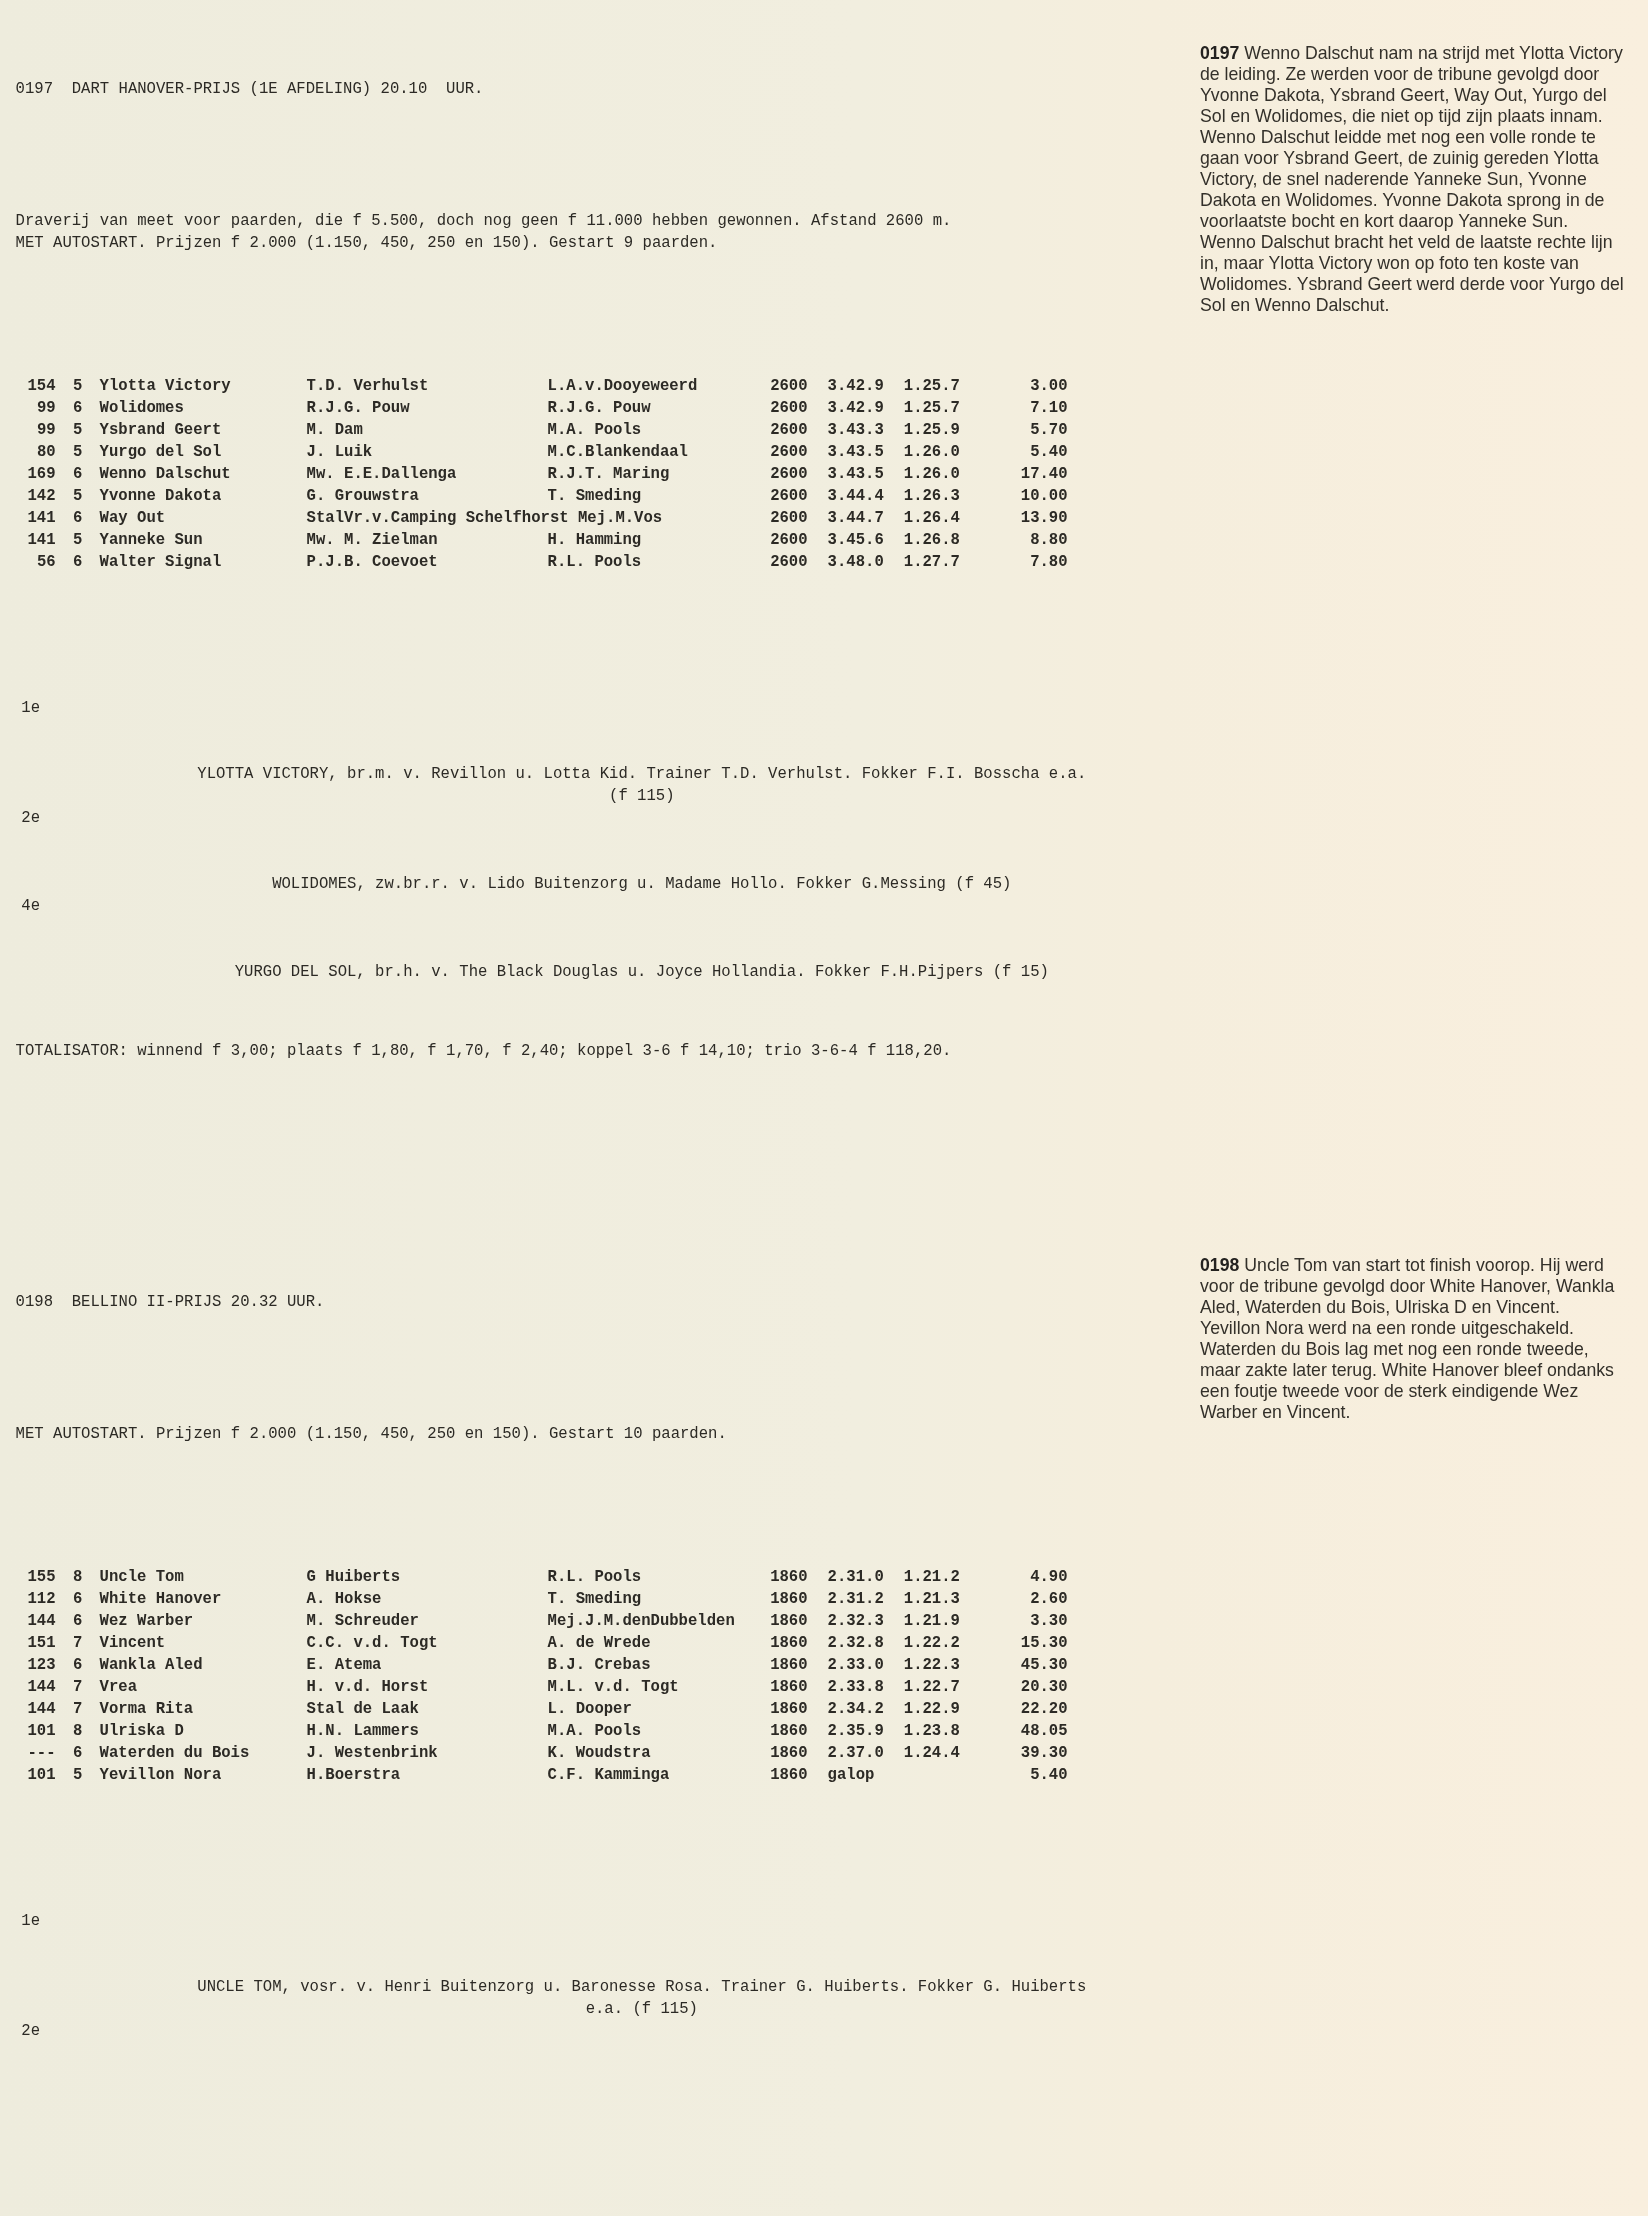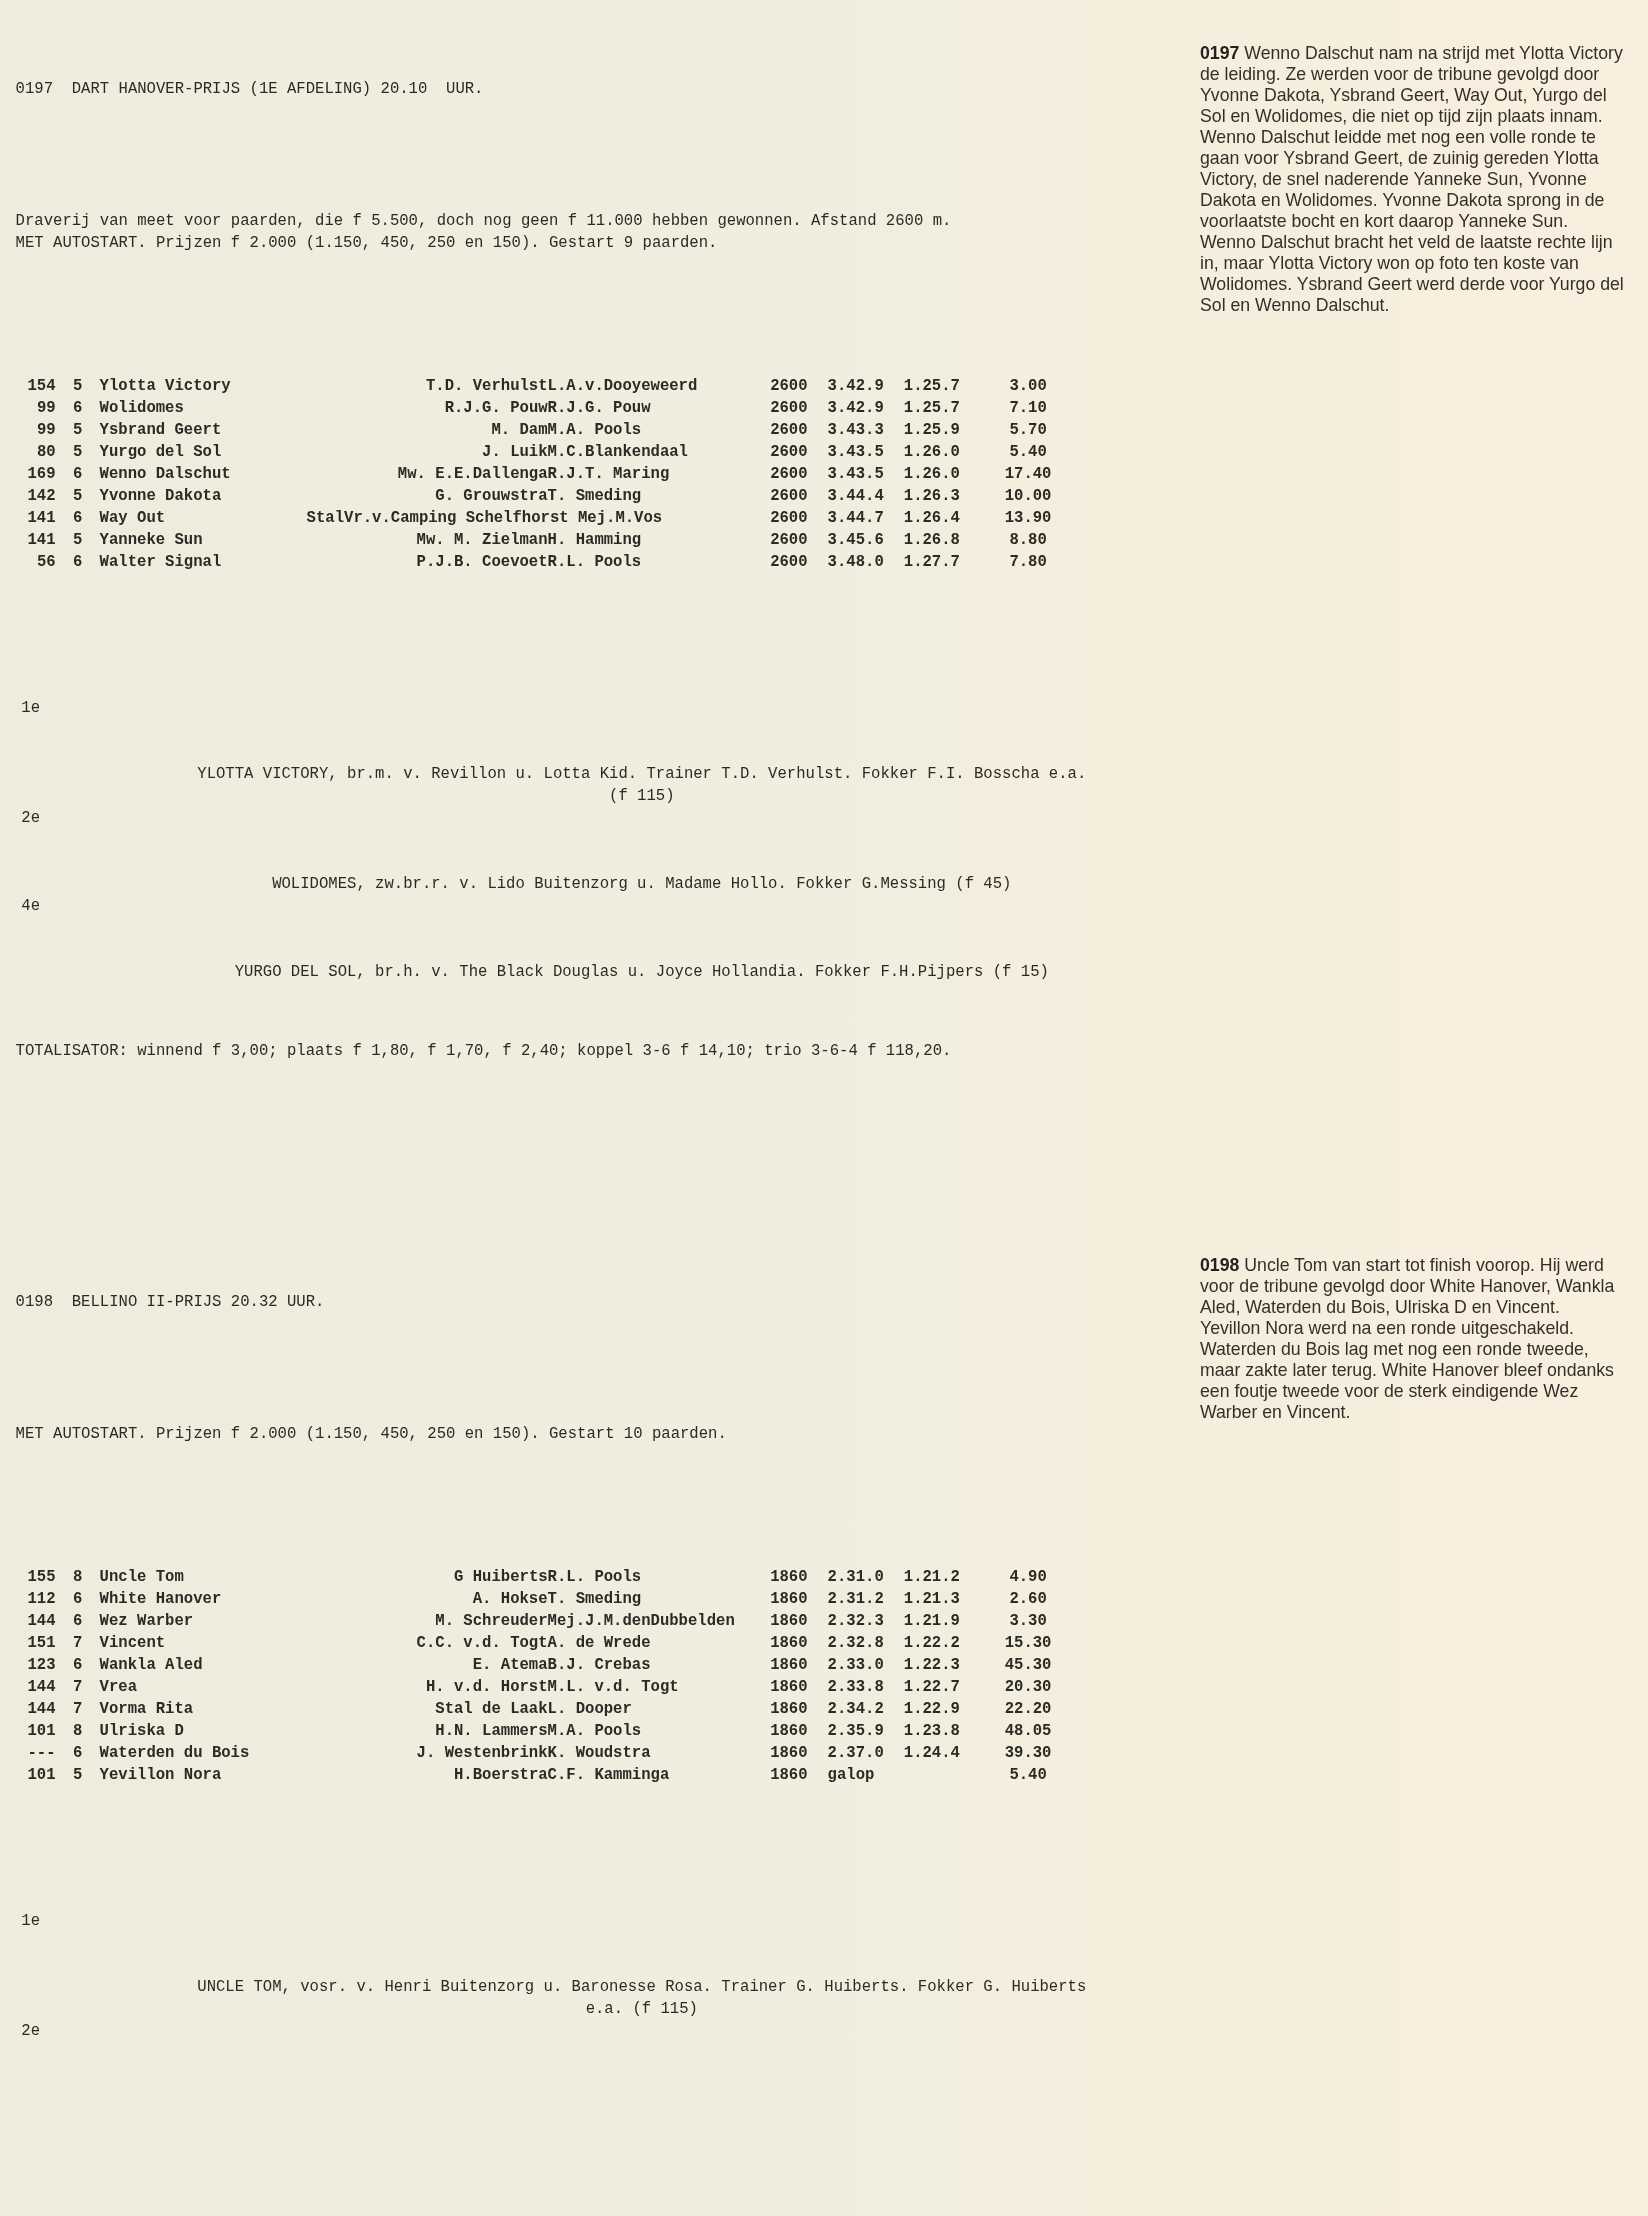--- a/index.html
+++ b/index.html
@@ -38,26 +38,26 @@
     display:grid;
     grid-template-columns:40px 44px 207px 241px 202px 58px 92px 89px 79px;
     height:22px;
     align-items:baseline;
     white-space:pre;
     font-weight:bold;
   }
   .c-nr{text-align:right;}
   .c-age{text-align:center;}
   .c-horse{}
-  .c-driver{overflow:visible;text-align:right;}
+  .c-driver{overflow:visible;}
   .c-owner{}
   .c-dist{text-align:right;}
   .c-time{padding-left:20px;}
   .c-km{padding-left:4.2px;}
-  .c-odds{text-align:center;}
+  .c-odds{text-align:right;}
   
   .placings{margin-top:14px;}
   .placing{
     display:grid;
     grid-template-columns:65px 1fr;
     align-items:start;
     gap:20px;
   }
   .p-pos{padding-left:5.7px;}
   .p-line{height:22px;text-align:center;}

